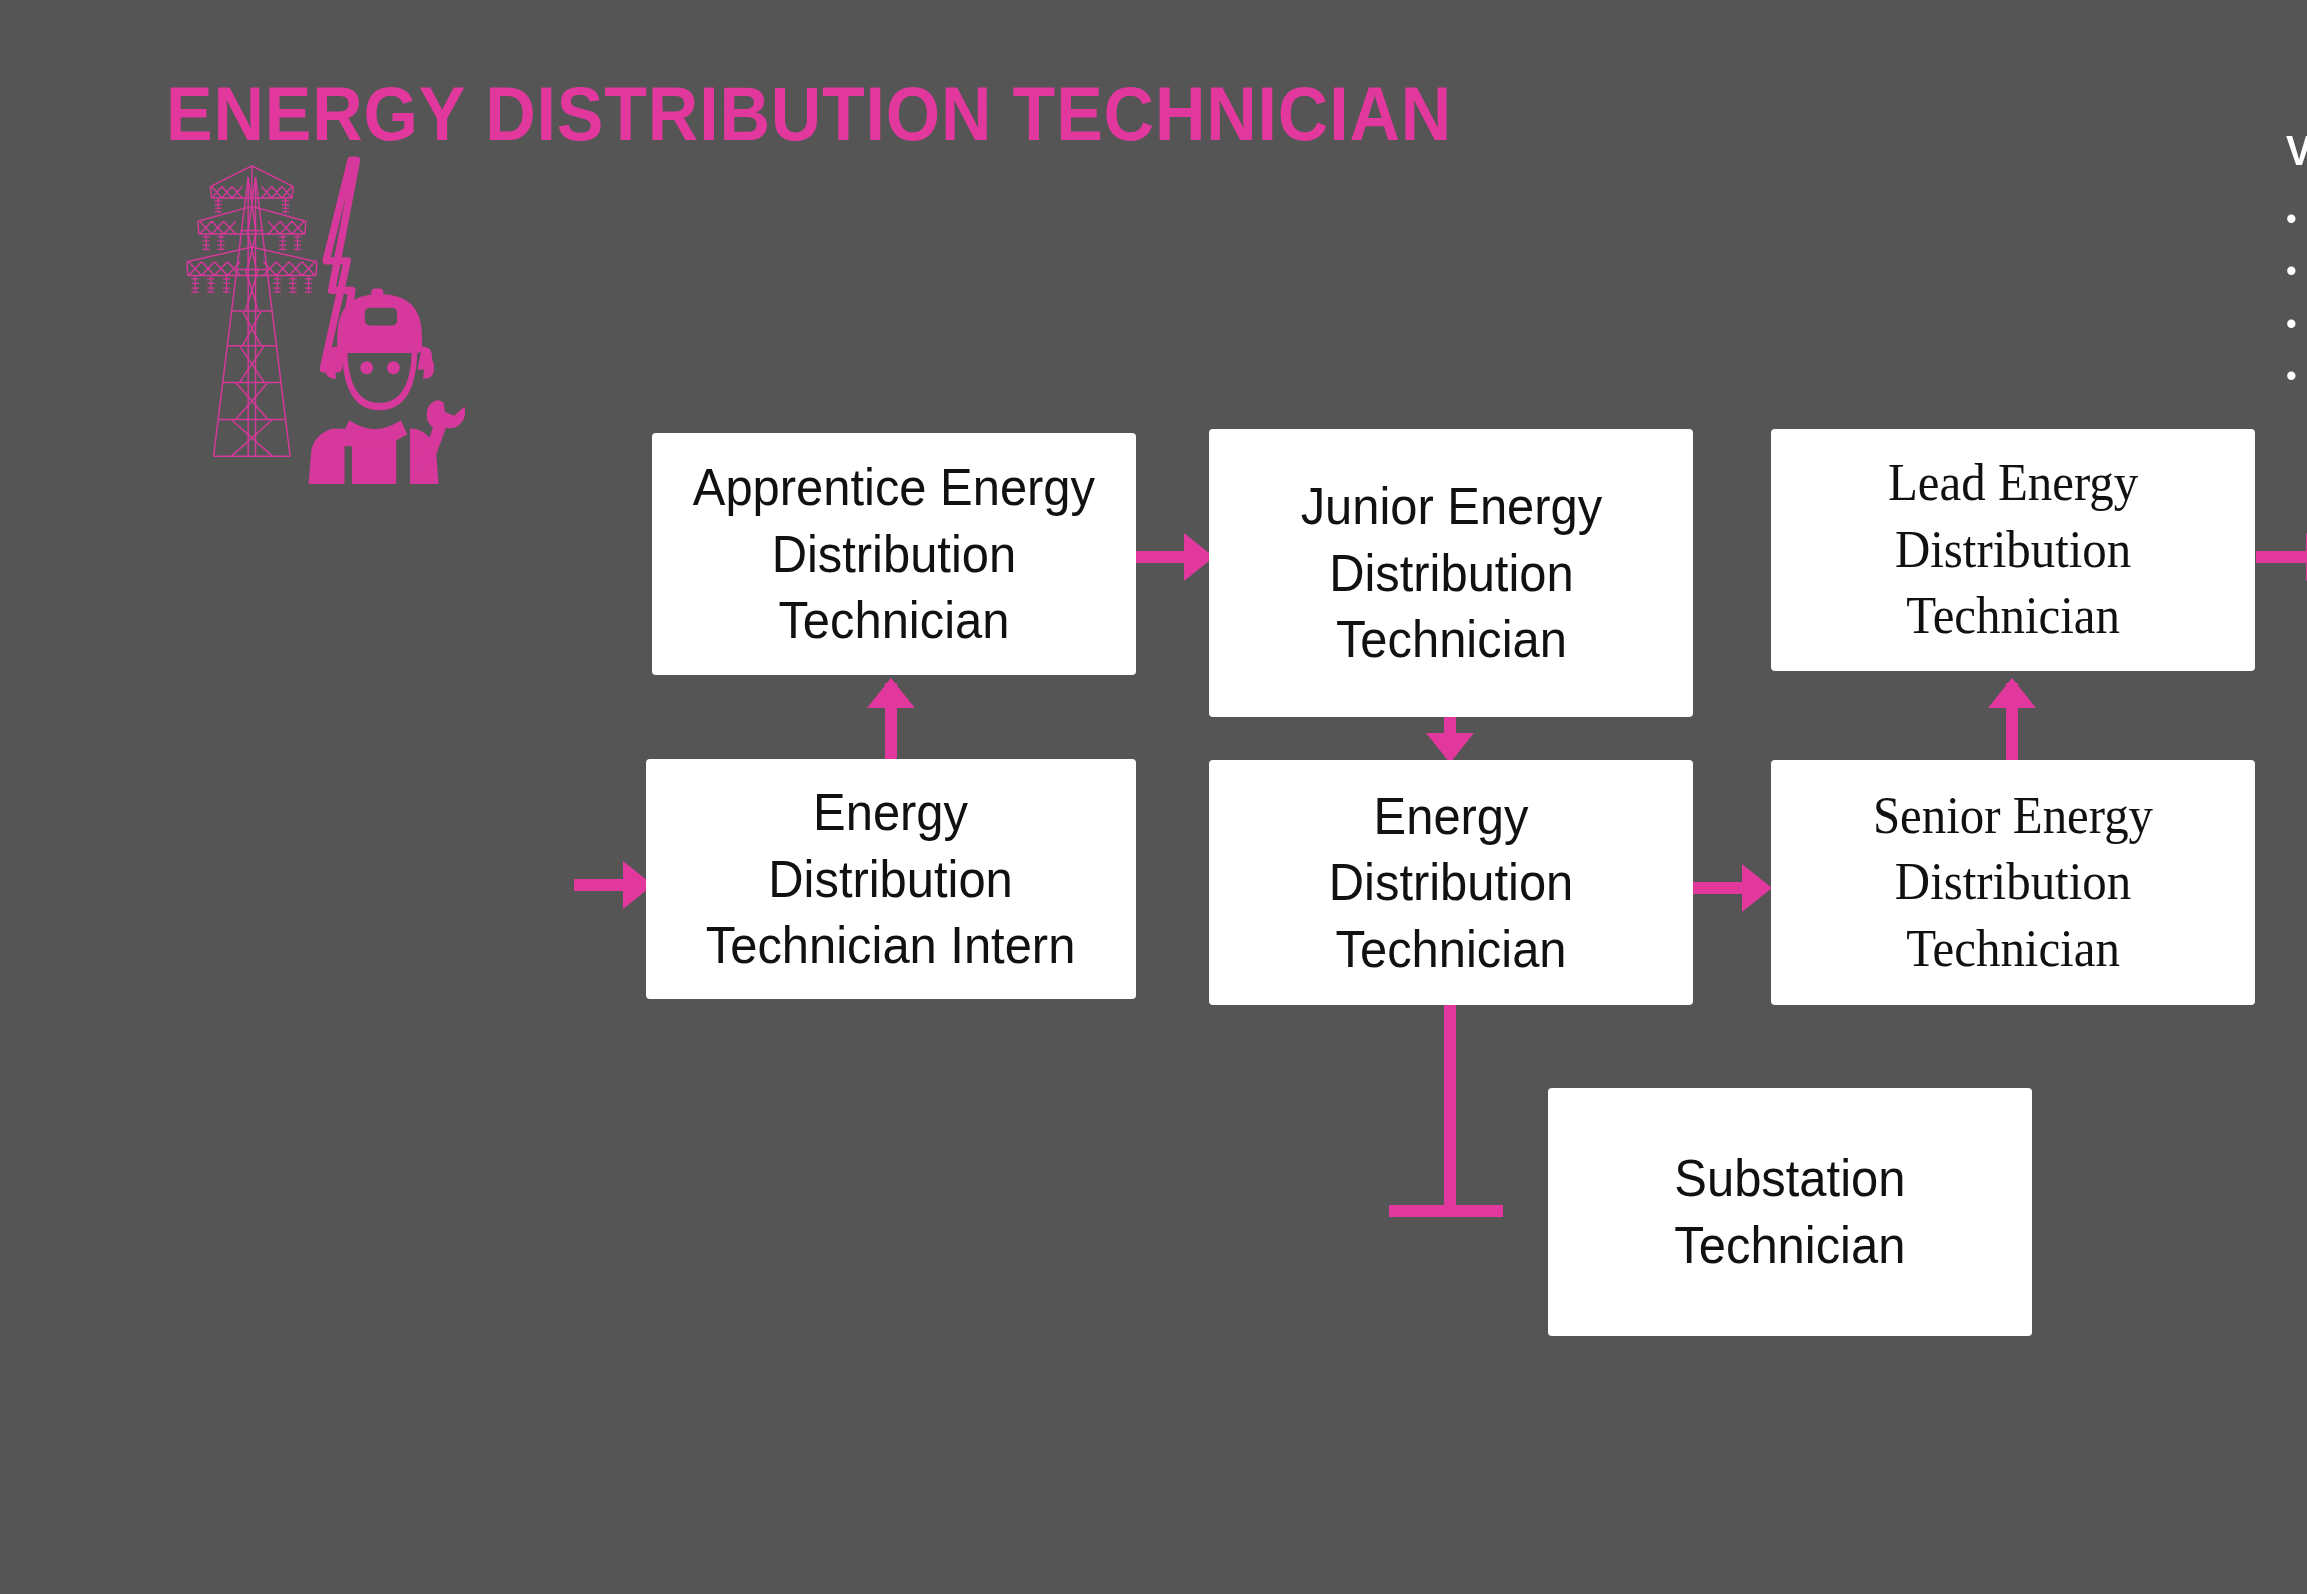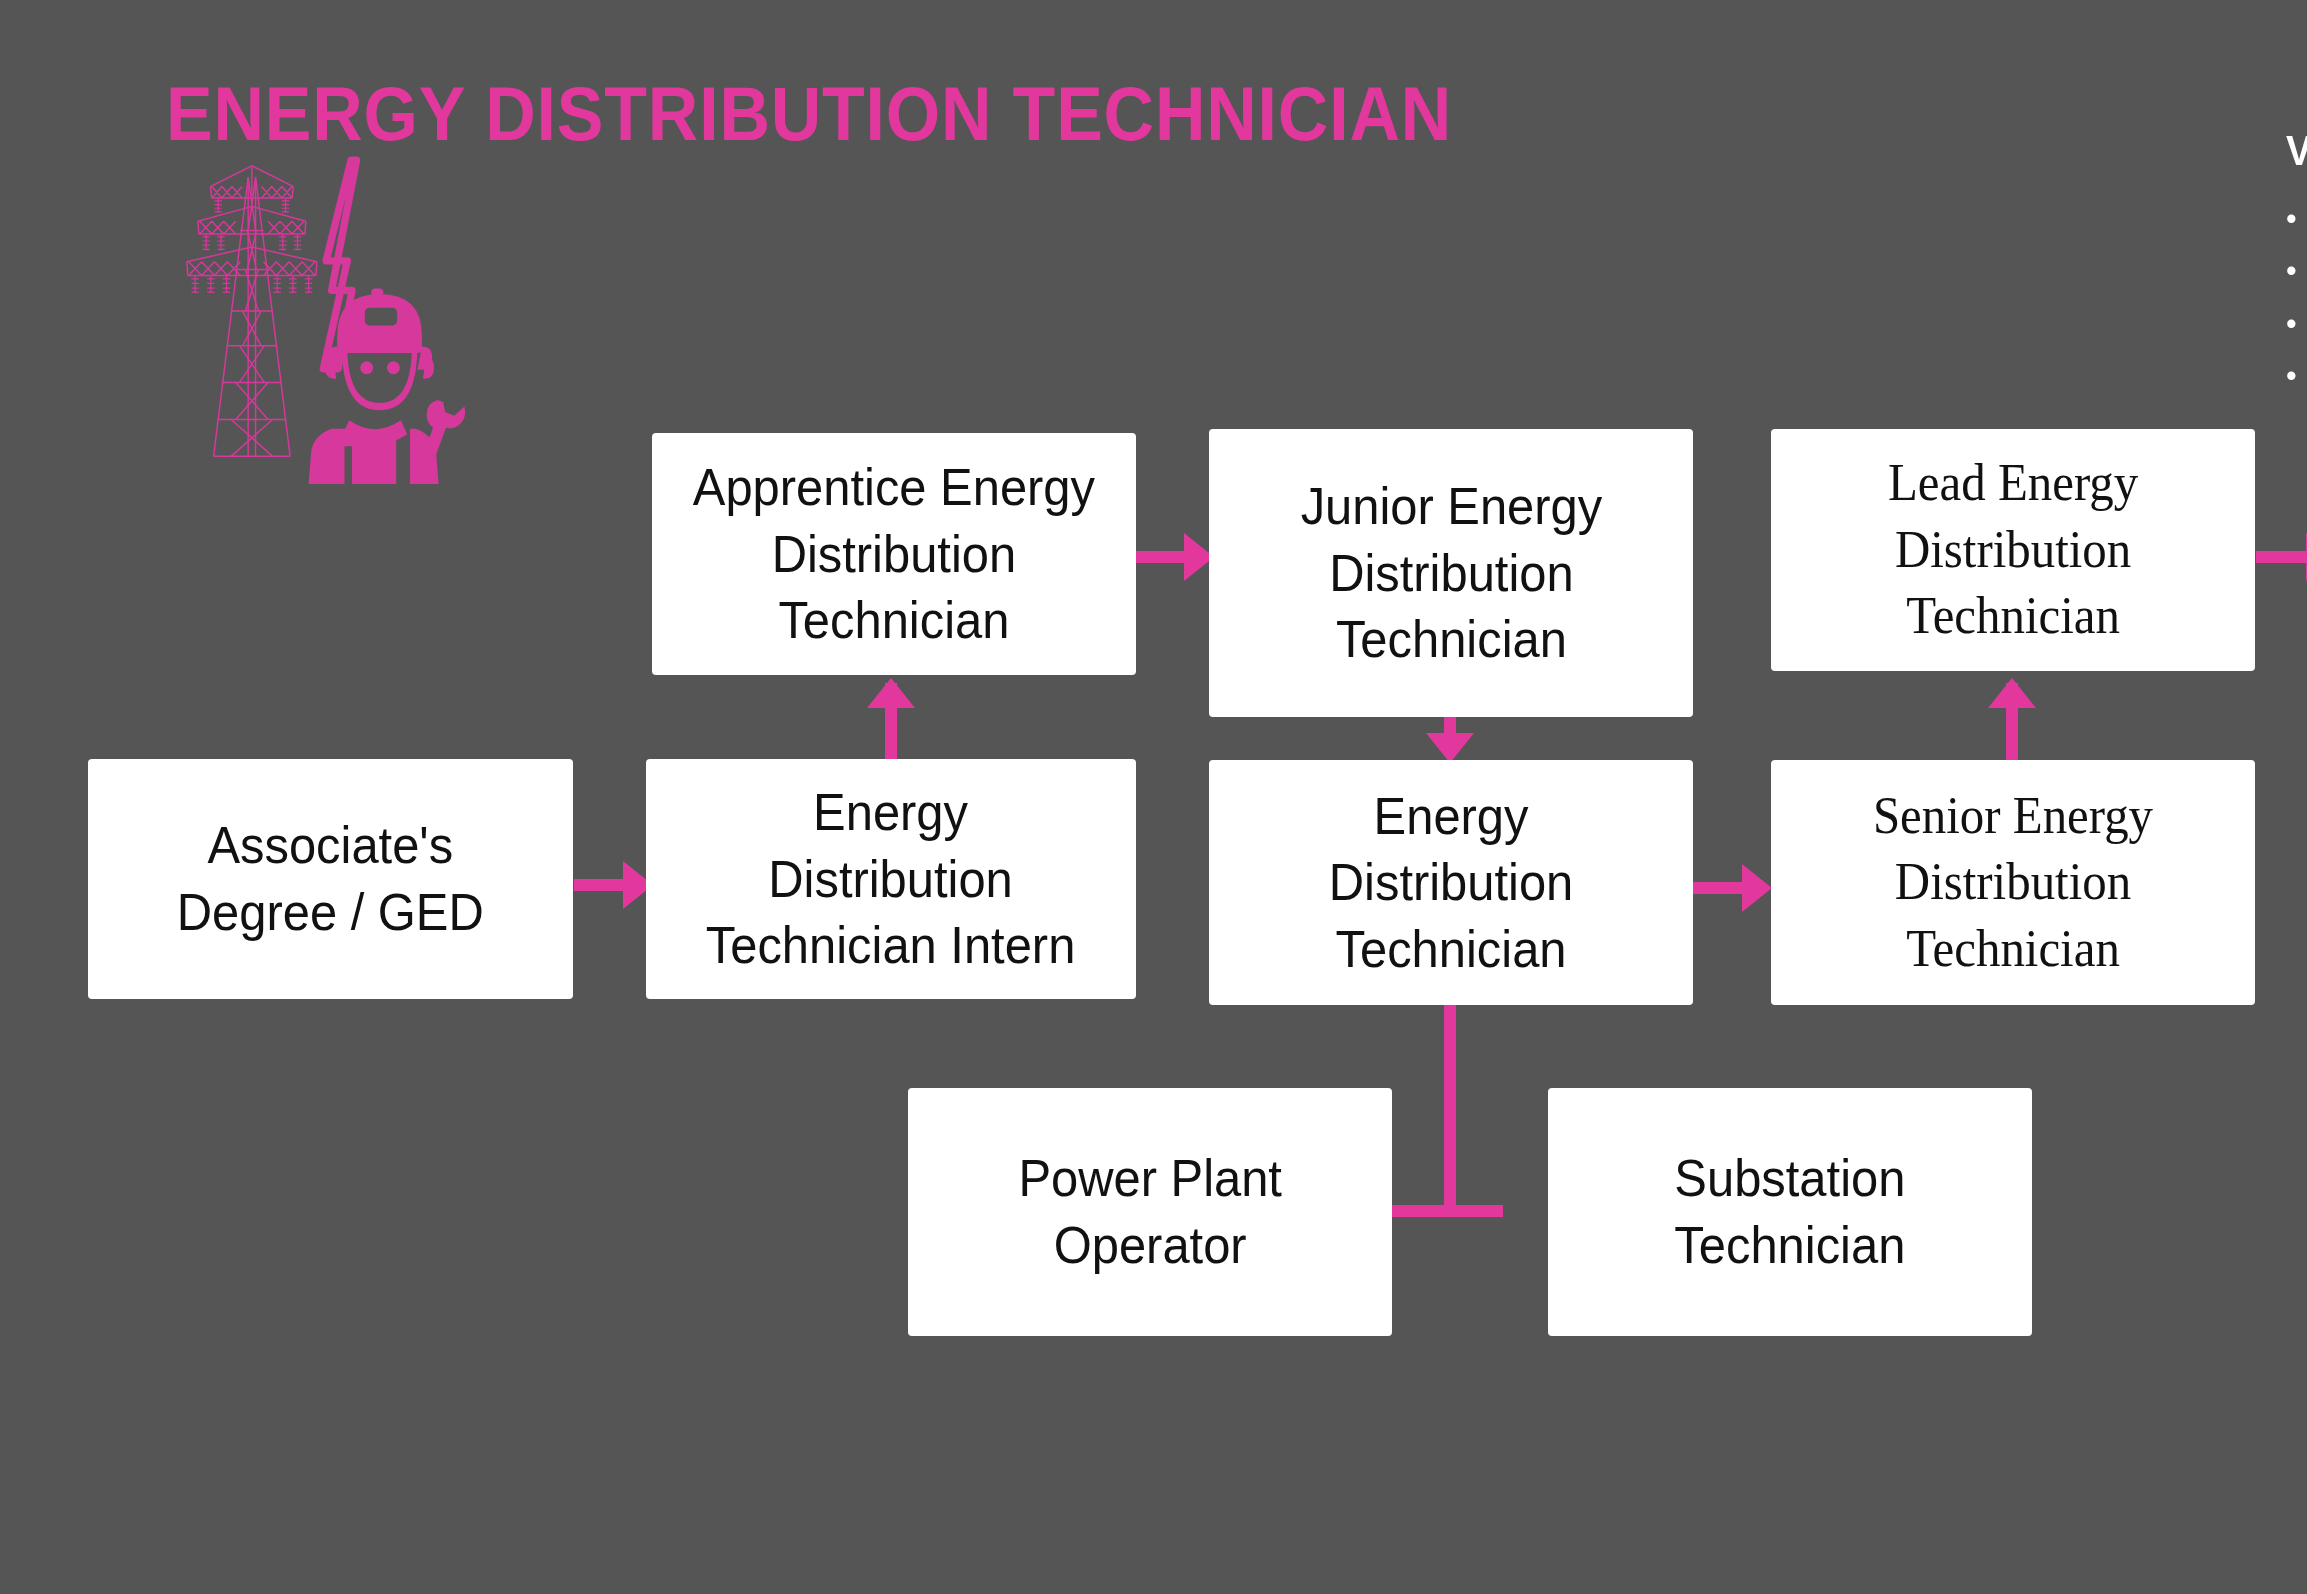--- a/index.html
+++ b/index.html
@@ -226,24 +226,20 @@
 
   <div class="conn v" style="left:2006px;top:683px;height:79px;"></div>
   <div class="arrowhead up" style="left:1988px;top:678px;"></div>
 
   <div class="conn h" style="left:2256px;top:551px;width:61px;"></div>
   <div class="arrowhead right" style="left:2306px;top:533px;"></div>
 
   <div class="conn v" style="left:1444px;top:1001px;height:213px;"></div>
   <div class="conn h" style="left:1389px;top:1205px;width:114px;"></div>
 
-  <div class="node" style="left:88px;top:759px;width:485px;height:240px;">
-    <span class="label">Associate's
-Degree / GED</span>
-  </div>
 
   <div class="node" style="left:646px;top:759px;width:490px;height:240px;">
     <span class="label">Energy
 Distribution
 Technician Intern</span>
   </div>
 
   <div class="node" style="left:652px;top:433px;width:484px;height:242px;">
     <span class="label">Apprentice Energy
 Distribution
@@ -267,24 +263,20 @@
 Distribution
 Technician</span>
   </div>
 
   <div class="node" style="left:1771px;top:429px;width:484px;height:242px;font-family:Liberation Serif, serif;">
     <span class="label">Lead Energy
 Distribution
 Technician</span>
   </div>
 
-  <div class="node" style="left:908px;top:1088px;width:484px;height:248px;">
-    <span class="label">Power Plant
-Operator</span>
-  </div>
 
   <div class="node" style="left:1500px;top:1088px;width:484px;height:248px;margin-left:48px;">
     <span class="label">Substation
 Technician</span>
   </div>
 
 </div>
 
 
 </body></html>

